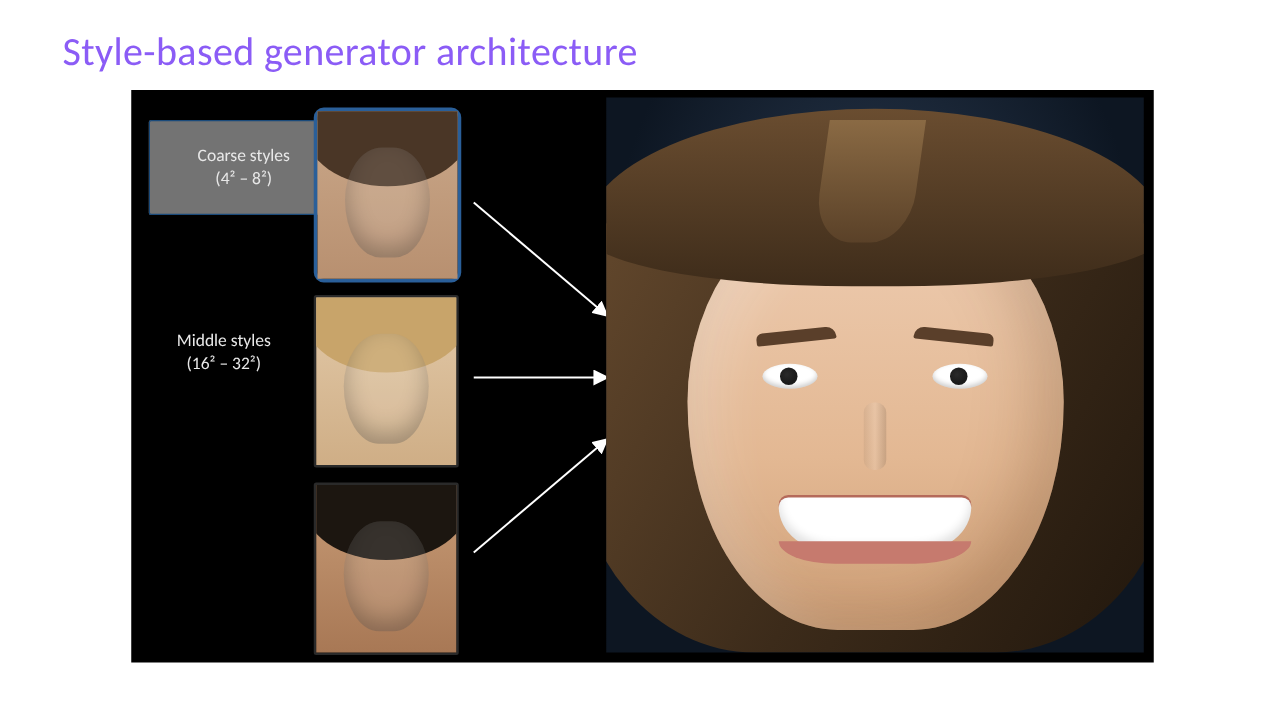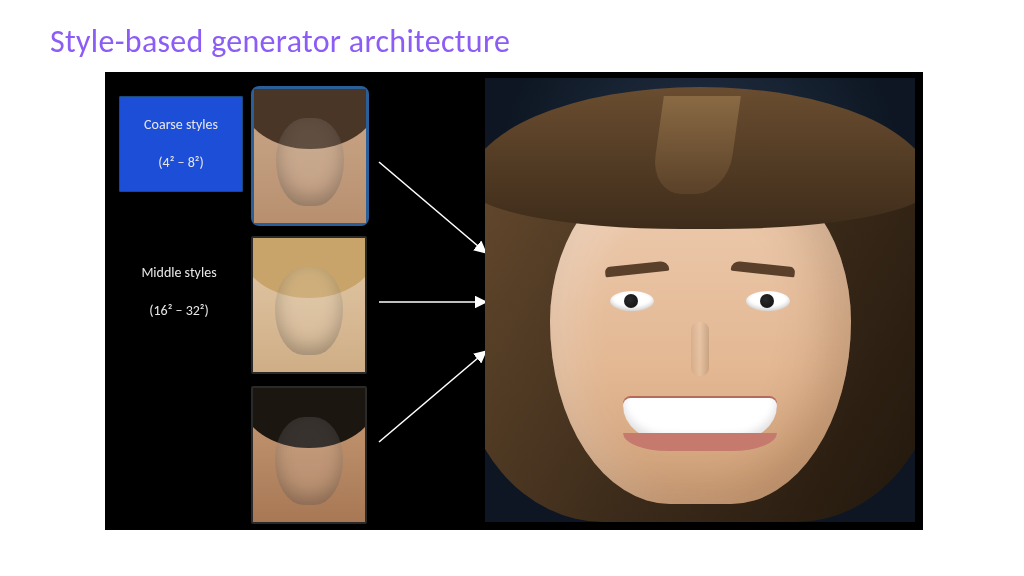--- a/index.html
+++ b/index.html
@@ -56,25 +56,25 @@
     position: absolute;
     left: 18px;
     top: 36px;
     width: 112px;
     color: #e8e8e8;
     font-size: 14px;
     line-height: 18px;
     text-align: center;
   }
   .label .name { display: block; }
-  .label .range { display: block; margin-top: 20px; }
+  .label .range { display: block; }
   .label.selected {
-    background: #1d4ed8;
+    background: #737373;
     border-radius: 2px;
-    padding: 20px 6px;
+    padding: 20px 20px;
     top: 18px;
     left: 14px;
     width: 112px;
     box-shadow: 0 0 0 1px #1a4a7a inset;
   }
 
   .thumb {
     position: absolute;
     left: 146px;
     top: 8px;

